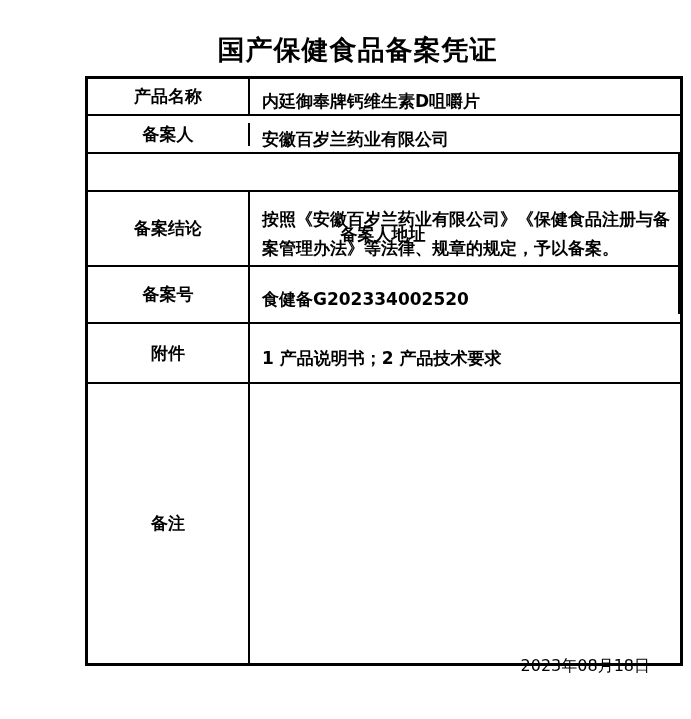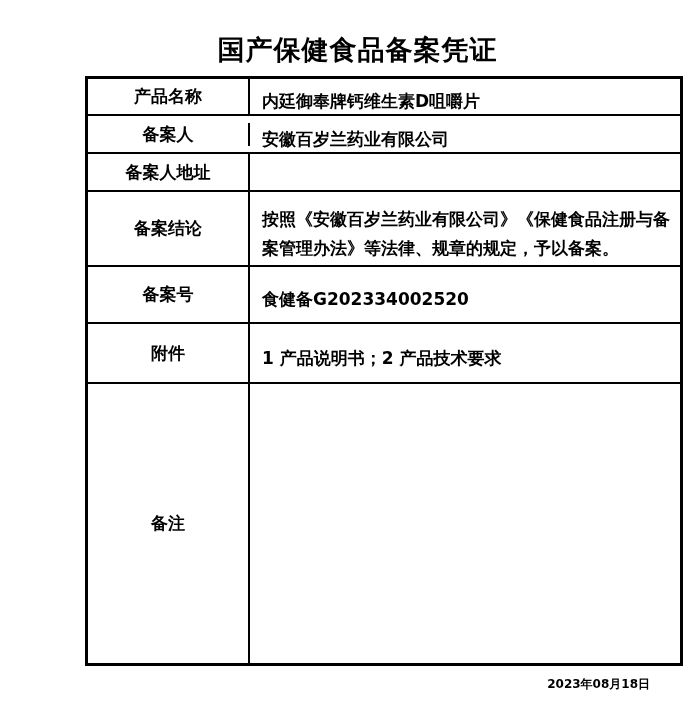--- a/index.html
+++ b/index.html
@@ -42,21 +42,21 @@
     display: flex;
     box-sizing: content-box;
     border-bottom: 2px solid #000000;
   }
   .row:last-child {
     border-bottom: none;
     border-radius: 12px;
   }
   .r1 { height: 35px; }
   .r2 { height: 36px; align-items: center; }
-  .r3 { height: 36px; }
+  .r3 { height: 36px; flex-direction: column; }
   .r4 { height: 73px; }
   .r5 { height: 55px; justify-content: center; }
   .r6 { height: 58px; }
   .r7 { height: 279px; }
   .cell-label {
     flex: 0 0 160px;
     border-right: 2px solid #000000;
     display: flex;
     align-items: center;
     justify-content: center;
@@ -69,24 +69,24 @@
     display: flex;
     align-items: center;
     padding: 16px 10px 6px 12px;
     font-size: 17px;
     font-weight: bold;
     line-height: 1.65;
     text-align: left;
   }
   .date-line {
     position: absolute;
-    top: 676px;
+    top: 656px;
     right: 41px;
-    font-size: 12px;
-    font-weight: 700;
+    font-size: 16px;
+    font-weight: 400;
   }
 </style>
 </head>
 <body>
 
 <div class="page">
 
   <h1 class="title">国产保健食品备案凭证</h1>
 
   <div class="cert-table">

